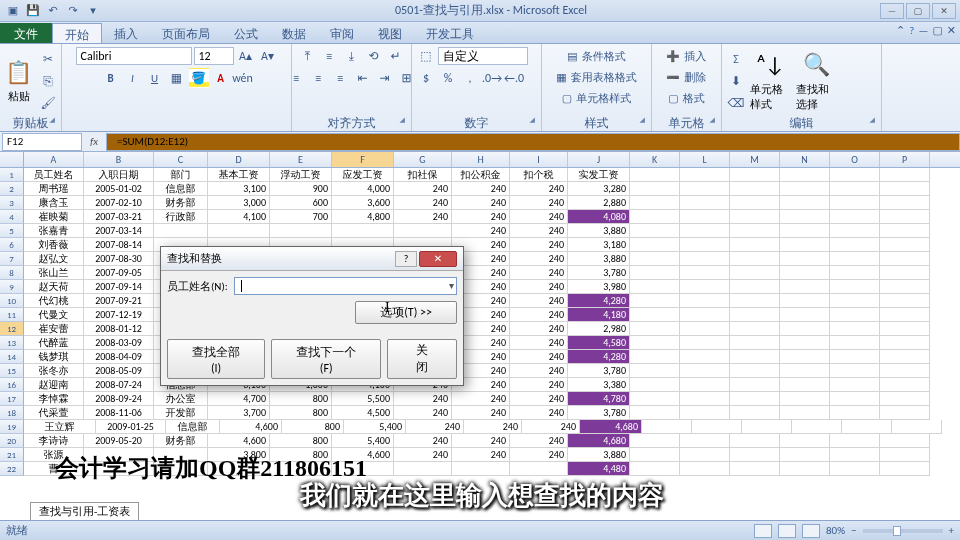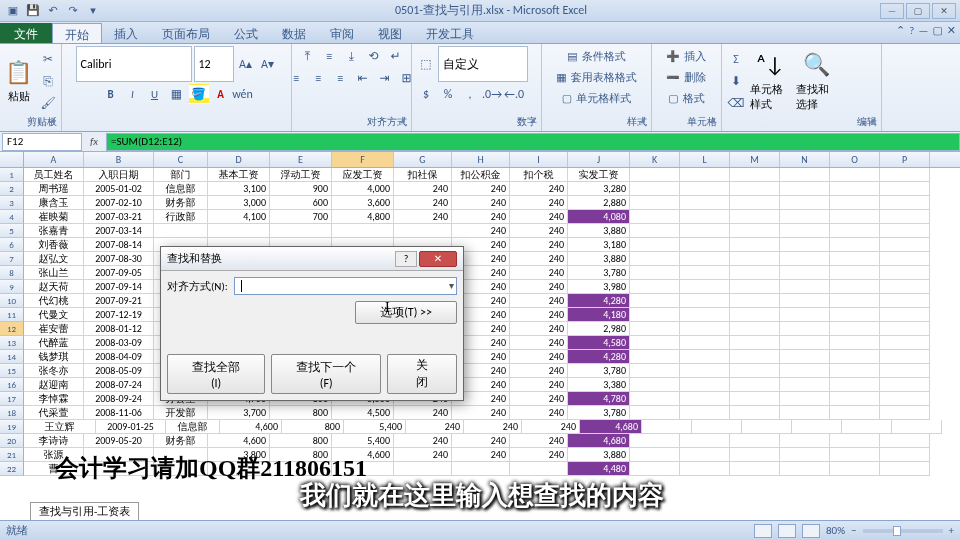--- a/index.html
+++ b/index.html
@@ -11,34 +11,34 @@
 .winctrl{display:flex;gap:2px}
 .winctrl span{width:24px;height:16px;border:1px solid #9bb3d4;display:flex;align-items:center;justify-content:center;font-size:9px;color:#555}
 .tabs{height:22px;background:linear-gradient(#dce7f5,#c5d6ec);display:flex;align-items:flex-end;border-bottom:1px solid #8ba5cc;position:relative}
 .file-tab{background:#1e6b3a;color:#fff;padding:3px 14px;height:20px;font-size:12px}
 .tab{padding:3px 12px;height:20px;color:#3a5a8a;font-size:12px;cursor:pointer}
 .tab.active{background:#f1f5fb;border:1px solid #8ba5cc;border-bottom:none}
 .tab-right{position:absolute;right:4px;top:2px;display:flex;gap:4px;color:#3a5a8a}
 .ribbon{height:88px;background:linear-gradient(#f3f7fc,#e4ecf7);border-bottom:1px solid #8ba5cc;display:flex}
 .rgroup{border-right:1px solid #b8c9e0;display:flex;flex-direction:column;padding:2px 4px}
 .rgroup-body{flex:1;display:flex;align-items:center;gap:4px}
-.rgroup-label{height:14px;text-align:right;font-size:10px;color:#3a5a8a;position:relative}
+.rgroup-label{height:14px;text-align:center;font-size:12px;color:#3a5a8a;position:relative}
 .rgroup-label::after{content:"◢";position:absolute;right:2px;font-size:7px;color:#6a85ad}
 .big-btn{display:flex;flex-direction:column;align-items:center;justify-content:center;width:42px;height:66px;gap:2px}
 .big-btn .ico{width:30px;height:30px;display:flex;align-items:center;justify-content:center;font-size:22px}
 .font-box{display:flex;flex-direction:column;gap:2px}
 .font-row{display:flex;gap:2px;align-items:center}
-.combo{border:1px solid #aabcd6;background:#fff;height:36px;display:flex;align-items:center;padding:0 4px;font-size:12px}
+.combo{border:1px solid #aabcd6;background:#fff;height:18px;display:flex;align-items:center;padding:0 4px;font-size:12px}
 .sm-btn{width:20px;height:20px;border:1px solid transparent;display:flex;align-items:center;justify-content:center;font-size:12px;color:#3a5a8a}
 .style-grp{display:flex;flex-direction:column;gap:1px;font-size:11px;color:#3a5a8a}
 .style-row{display:flex;align-items:center;gap:4px;height:20px}
 .namebox-row{height:20px;background:#e8eef8;border-bottom:1px solid #9bb3d4;display:flex;align-items:center}
 .namebox{width:80px;border:1px solid #9bb3d4;background:#fff;height:18px;padding:0 4px;font-size:11px;margin-left:2px}
 .fx-label{width:24px;text-align:center;font-style:italic;color:#555}
-.formula-bar{flex:1;border:1px solid #9bb3d4;background:#22c55e;height:18px;padding:0 4px;font-size:11px}
+.formula-bar{flex:1;border:1px solid #9bb3d4;background:#a16207;height:18px;padding:0 10px;font-size:11px}
 .sheet{position:relative}
 .col-headers{display:flex;height:16px;background:linear-gradient(#f3f7fc,#dce6f3);border-bottom:1px solid #9bb3d4}
 .rowh{width:24px;border-right:1px solid #9bb3d4}
 .ch{border-right:1px solid #b8c9e0;text-align:center;font-size:10px;color:#3a5a8a;line-height:16px}
 .grid{position:relative}
 .row{display:flex;height:14px}
 .rh{width:24px;background:linear-gradient(#f3f7fc,#dce6f3);border-right:1px solid #9bb3d4;border-bottom:1px solid #b8c9e0;text-align:center;font-size:9px;color:#3a5a8a;line-height:14px}
 .rh.sel{background:#f7d694}
 .cell{border-right:1px solid #d4d4d4;border-bottom:1px solid #d4d4d4;padding:0 3px;font-size:10px;line-height:14px;overflow:hidden;white-space:nowrap}
 .cell.hdr{text-align:center;font-weight:normal}
@@ -53,21 +53,21 @@
 .dlg-close{background:#c94f4f;color:#fff;width:38px;height:16px;text-align:center;border:1px solid #a03030;border-radius:2px;font-size:10px;line-height:14px}
 .dlg-help{width:22px;height:16px;border:1px solid #aaa;text-align:center;font-size:10px;margin-right:2px;background:#eee;line-height:14px}
 .dlg-body{padding:6px}
 .dlg-tabs{display:flex;border-bottom:1px solid #aaa;margin-bottom:8px}
 .dlg-tab{padding:2px 10px;border:1px solid #aaa;background:#fff;margin-right:2px;font-size:11px;margin-bottom:-1px}
 .dlg-tab.active{border-bottom:1px solid #fff}
 .dlg-row{display:flex;align-items:center;gap:6px;margin-bottom:6px}
 .dlg-input{flex:1;border:1px solid #7a9ac7;height:18px;background:#fff;position:relative}
 .dlg-input::after{content:"▾";position:absolute;right:2px;top:1px;color:#555;font-size:10px}
 .dlg-cursor{position:absolute;left:6px;top:2px;width:1px;height:12px;background:#000}
-.dlg-btns{display:flex;justify-content:flex-end;gap:6px;margin-top:30px}
+.dlg-btns{display:flex;justify-content:flex-end;gap:6px;margin-top:15px}
 .dlg-btn{border:1px solid #888;background:linear-gradient(#fdfdfd,#e4e4e4);padding:2px 24px;font-size:12px;border-radius:2px}
 .statusbar{position:absolute;bottom:0;left:0;right:0;height:20px;background:linear-gradient(#dce7f5,#c5d6ec);border-top:1px solid #8ba5cc;display:flex;align-items:center;padding:0 6px;font-size:11px;color:#3a5a8a}
 .status-right{margin-left:auto;display:flex;align-items:center;gap:6px}
 .view-btn{width:18px;height:14px;border:1px solid #8ba5cc;background:#eef3fa}
 .zoom-slider{width:80px;height:4px;background:#b8c9e0;position:relative}
 .zoom-thumb{position:absolute;left:30px;top:-3px;width:8px;height:10px;background:#fff;border:1px solid #8ba5cc}
 .sheet-tabs{position:absolute;bottom:20px;left:0;height:18px;display:flex;align-items:center;padding-left:30px;font-size:10px}
 .sheet-tab{border:1px solid #999;background:#fff;padding:1px 8px;margin-right:1px}
 .overlay1{position:absolute;left:55px;top:452px;font-size:24px;font-family:"SimSun";color:#000;z-index:200;font-weight:bold}
 .overlay2{position:absolute;left:300px;top:478px;font-size:26px;font-family:"Microsoft YaHei";color:#fff;text-shadow:0 0 4px #000,0 0 4px #000,2px 2px 3px #000;z-index:200;font-weight:bold}
@@ -694,21 +694,21 @@
 </div>
 
 <div class="dialog">
   <div class="dlg-title">
     <span>查找和替换</span>
     <span class="dlg-help">?</span>
     <span class="dlg-close">✕</span>
   </div>
   <div class="dlg-body">
     <div class="dlg-row">
-      <span>对齐方式(N):</span>
+      <span>员工姓名(N):</span>
       <div class="dlg-input">
           <div class="dlg-cursor"></div>
         </div>
     </div>
     <div class="dlg-btns" style="margin-top:6px">
       <button class="dlg-btn">选项(T) &gt;&gt;</button>
     </div>
     <div class="dlg-btns">
       <button class="dlg-btn">查找全部(I)</button>
       <button class="dlg-btn">查找下一个(F)</button>

